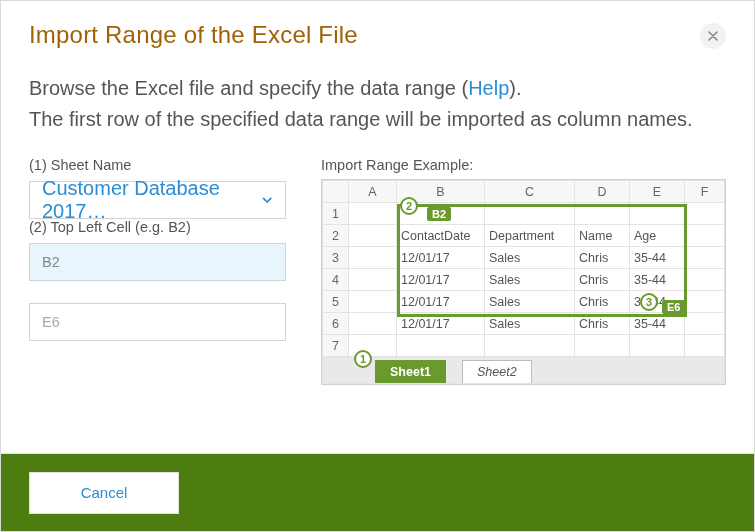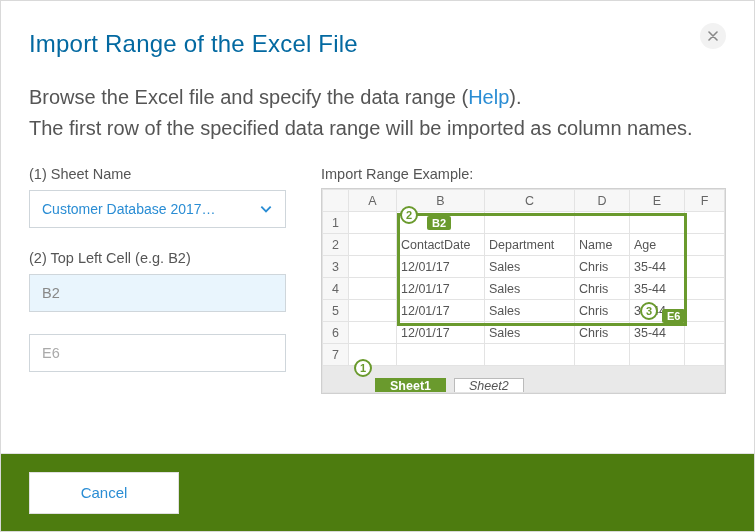--- a/index.html
+++ b/index.html
@@ -4,39 +4,39 @@
 <style>
   * { box-sizing: border-box; margin: 0; padding: 0; }
   html, body { width: 755px; height: 532px; font-family: "Segoe UI", Arial, sans-serif; background: #fff; }
   .modal {
     width: 755px; height: 532px; border: 1px solid #d9d9d9; position: relative;
     display: flex; flex-direction: column;
   }
   .header {
     padding: 20px 28px 12px 28px; display: flex; justify-content: space-between; align-items: flex-start;
   }
-  .title { font-size: 24px; font-weight: 300; color: #0369a1; letter-spacing: 0.2px; margin-top: 9px; }
+  .title { font-size: 24px; font-weight: 300; color: #a16207; letter-spacing: 0.2px; }
   .close-btn {
     width: 26px; height: 26px; border-radius: 50%; background:#f2f2f2; color:#888;
     display:flex; align-items:center; justify-content:center; font-size:14px; cursor:pointer;
     margin-top:2px;
   }
   .body {
     flex: 1; padding: 12px 28px 0 28px; border-top: 0;
   }
   .intro { font-size: 20px; color: #555; line-height: 1.55; margin-bottom: 22px; }
   .intro a { color: #2a8dd4; text-decoration: none; }
   .cols { display: flex; gap: 35px; }
   .left { width: 270px; }
   .right { flex:1; }
   .field-label { font-size: 14.5px; color: #555; margin-bottom: 8px; }
   .select-wrap {
     border: 1px solid #cfd6db; height: 38px; display:flex; align-items:center;
-    justify-content:space-between; padding:0 12px; cursor:pointer; margin-bottom: 22px;
-    color:#2a8dd4; font-size:14px;
+    justify-content:space-between; padding:0 12px; cursor:pointer; 
+    color:#2a8dd4; font-size:20px;
   }
   .chev { width:14px; height:14px; }
   .text-input {
     width:100%; border:1px solid #cfd6db; height:38px; padding:0 12px;
     font-size:14.5px; color:#444; background:#fff; margin-bottom:22px;
   }
   .text-input.active { background:#e9f5fd; color:#888; }
   .text-input::placeholder { color:#aaa; }
   .example-label { font-size:14.5px; color:#555; margin-bottom:6px; }
   .sheet-wrap { border:1px solid #d0d0d0; position:relative; }
@@ -47,22 +47,22 @@
   }
   table.sheet th { background:#f7f7f7; text-align:center; font-weight:normal; color:#666; }
   table.sheet th.rowhead, table.sheet td.rowhead {
     background:#f7f7f7; text-align:center; width:26px; color:#666;
   }
   col.ch { width:26px; }
   col.cA{width:48px;} col.cB{width:88px;} col.cC{width:90px;} col.cD{width:55px;} col.cE{width:55px;} col.cF{width:40px;}
   .tabs-row td { background:#e9e9e9; height:26px; padding:0; }
   .tabs { display:flex; align-items:flex-end; height:26px; padding-left:48px; position:relative;}
   .tab {
-    height:14px; padding:0 14px; font-size:12.5px; display:flex; align-items:center;
-    border:1px solid #bbb; border-bottom:none; margin-right:8px; position:relative; top:0;
+    height:23px; padding:0 14px; font-size:12.5px; display:flex; align-items:center;
+    border:1px solid #bbb; border-bottom:none; margin-right:16px; position:relative; top:0;
   }
   .tab.active { background:#6a9a2d; color:#fff; border-color:#6a9a2d; font-weight:600;}
   .tab.inactive { background:#fff; color:#555;font-style:italic;}
   .range-box {
     position:absolute; border:3px solid #6a9a2d; pointer-events:none;
     left:75px; top:24px; width:290px; height:113px;
   }
   .cell-tag {
     position:absolute; background:#6a9a2d; color:#fff; font-size:11px; font-weight:700;
     padding:1px 5px; border-radius:2px; pointer-events:none;

